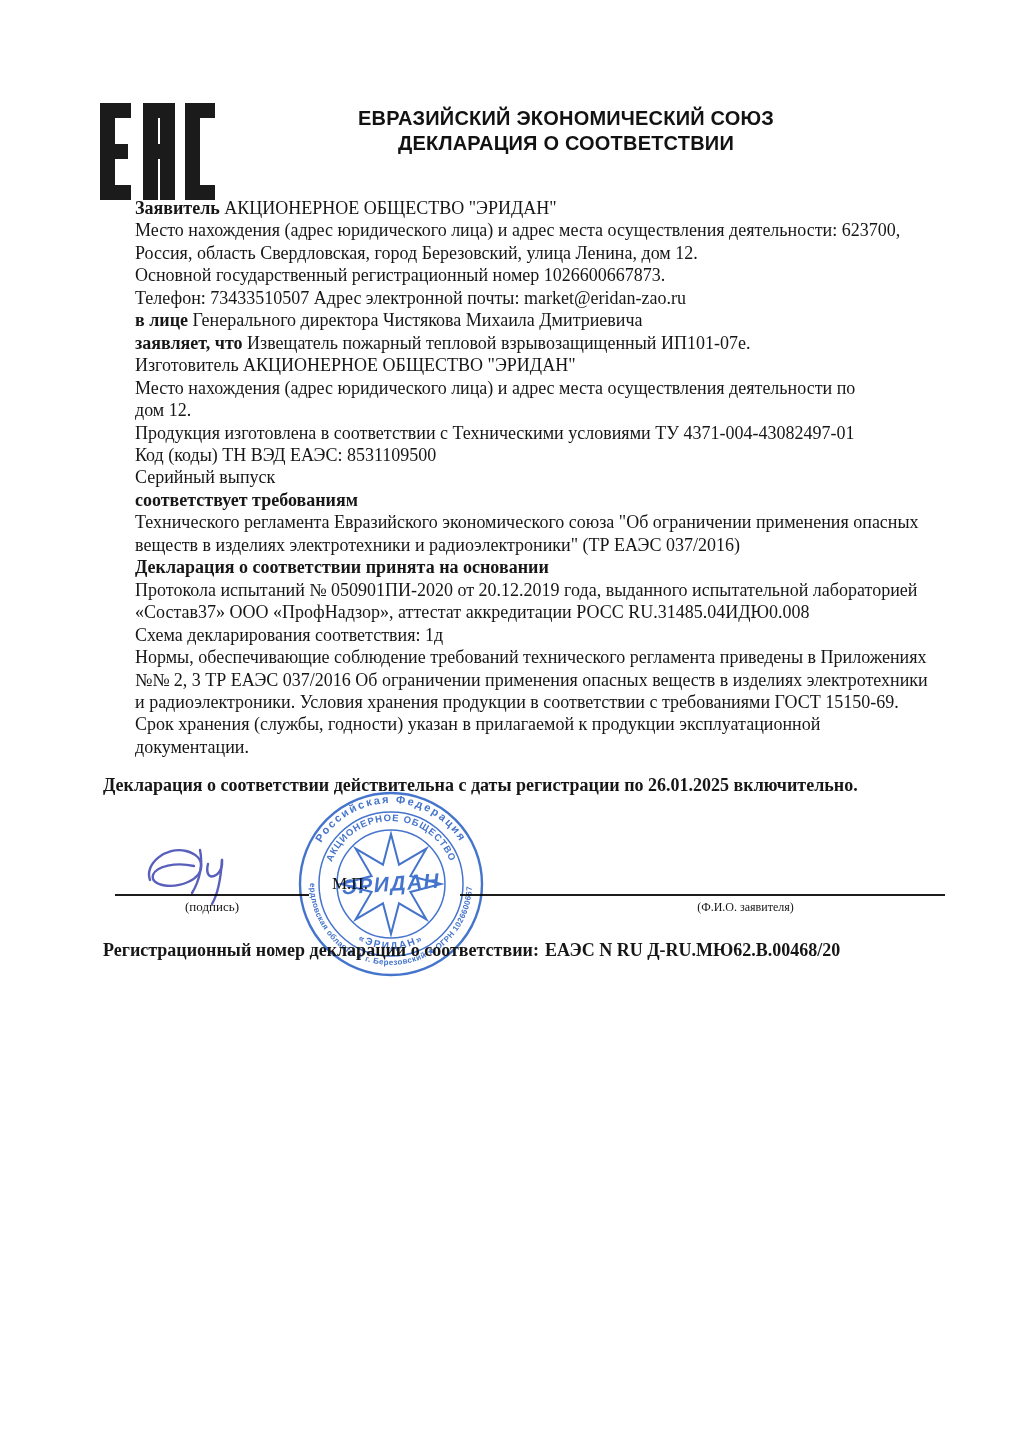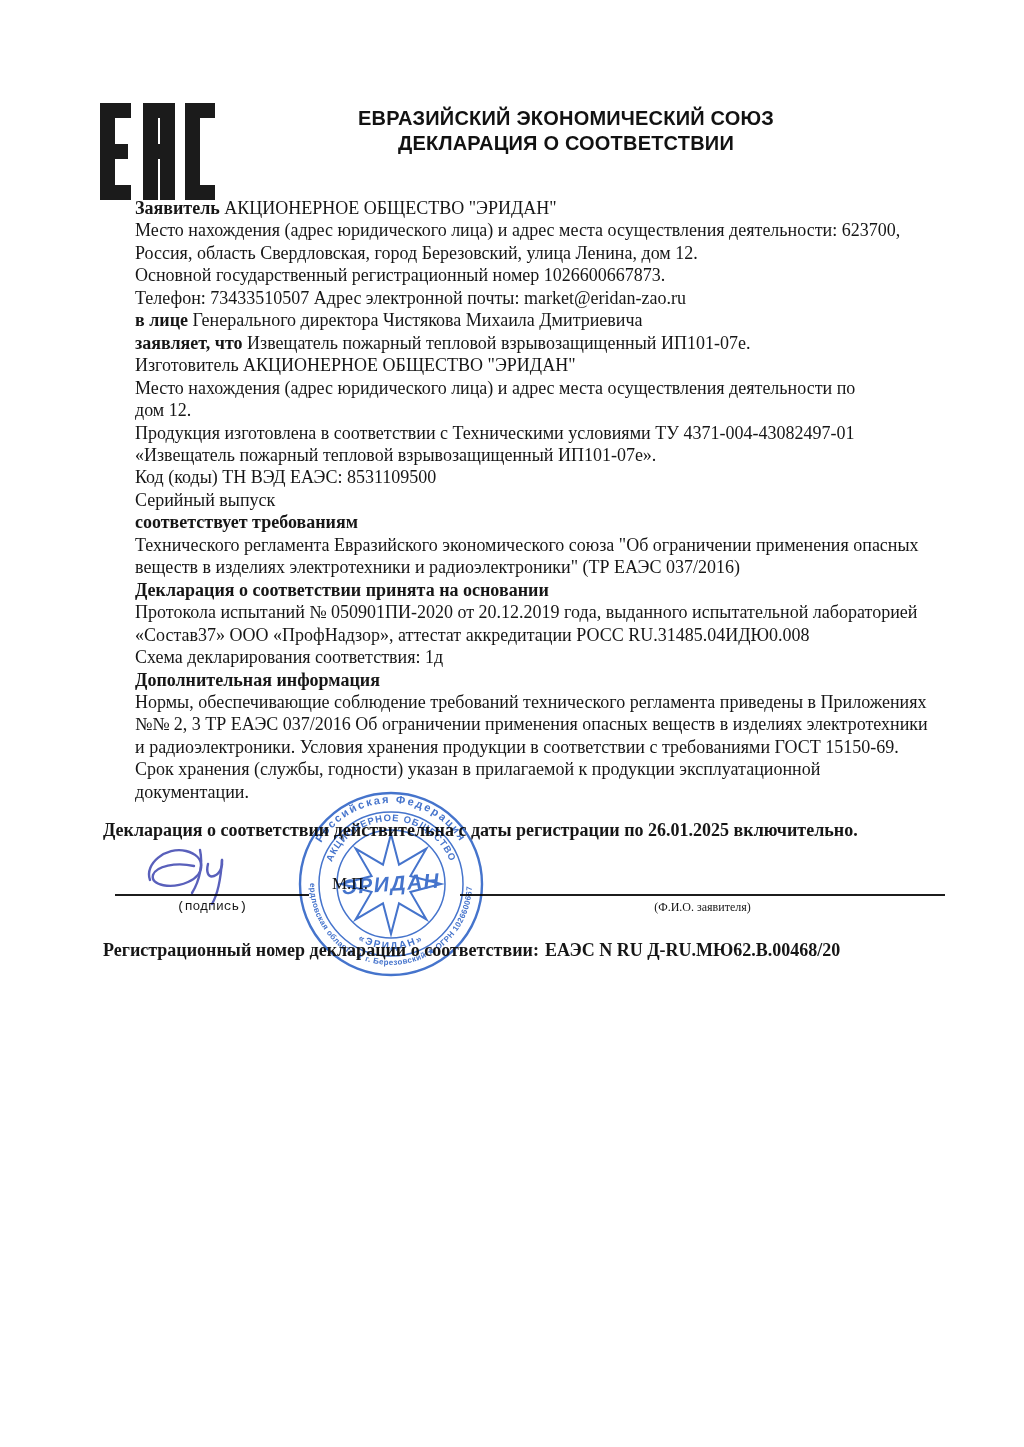--- a/index.html
+++ b/index.html
@@ -17,23 +17,23 @@
   }
   
   #body-lines{position:absolute;left:103px;top:197px;width:840px;}
   .doc-line{font-size:18px;line-height:22.45px;white-space:nowrap;}
   .b{font-weight:bold;margin-left:32px;}
   #validity{margin-top:16px;font-weight:bold;font-size:18px;line-height:22.45px;white-space:nowrap;}
   
   .sig-line{position:absolute;height:0;border-top:2px solid #1c1c1c;}
   #podpis-line{left:115px;top:894px;width:194px;}
   #fio-line{left:460px;top:894px;width:485px;}
-  #podpis-label{position:absolute;left:115px;top:899px;width:194px;text-align:center;font-size:13px;font-family:Liberation Mono, monospace;}
+  #podpis-label{position:absolute;left:115px;top:899px;width:194px;text-align:center;font-size:13px;}
   #fio-name{position:absolute;left:460px;top:866px;width:485px;text-align:center;font-size:17px;}
-  #fio-label{position:absolute;left:460px;top:900px;width:485px;text-align:center;font-size:12px;}
+  #fio-label{position:absolute;left:460px;top:900px;width:485px;text-align:center;font-size:12px;padding-left:43px;}
   #mp-label{position:absolute;left:332px;top:874px;font-size:17px;}
   
   #stamp{position:absolute;left:296px;top:789px;mix-blend-mode:multiply;opacity:0.95;}
   #signature-ink{position:absolute;left:140px;top:838px;mix-blend-mode:multiply;opacity:0.95;}
   
   #footer{position:absolute;left:103px;top:939px;font-weight:bold;font-size:18px;}
   .footer-line{white-space:nowrap;line-height:22px;}
   #reg-date-line{margin-top:14px;}
   .val-gap{margin-left:6px;}
   .val-gap-wide{margin-left:11px;}
@@ -73,31 +73,29 @@
       <div class="doc-line"><span class="b"></span><span>Место нахождения (адрес юридического лица) и адрес места осуществления деятельности: 623700,</span></div>
       <div class="doc-line"><span class="b"></span><span>Россия, область Свердловская, город Березовский, улица Ленина, дом 12.</span></div>
       <div class="doc-line"><span class="b"></span><span>Основной государственный регистрационный номер 1026600667873.</span></div>
       <div class="doc-line"><span class="b"></span><span>Телефон: 73433510507 Адрес электронной почты: market@eridan-zao.ru</span></div>
       <div class="doc-line"><span class="b">в лице</span><span> Генерального директора Чистякова Михаила Дмитриевича</span></div>
       <div class="doc-line"><span class="b">заявляет, что</span><span> Извещатель пожарный тепловой взрывозащищенный ИП101-07е.</span></div>
       <div class="doc-line"><span class="b"></span><span>Изготовитель АКЦИОНЕРНОЕ ОБЩЕСТВО "ЭРИДАН"</span></div>
       <div class="doc-line"><span class="b"></span><span>Место нахождения (адрес юридического лица) и адрес места осуществления деятельности по</span></div>
       <div class="doc-line"><span class="b"></span><span>дом 12.</span></div>
       <div class="doc-line"><span class="b"></span><span>Продукция изготовлена в соответствии с Техническими условиями ТУ 4371-004-43082497-01</span></div>
-      <div class="doc-line"><span class="b"></span><span>«Извещатель пожарный тепловой взрывозащищенный ИП101-07е».</span></div>
       <div class="doc-line"><span class="b"></span><span>Код (коды) ТН ВЭД ЕАЭС: 8531109500</span></div>
       <div class="doc-line"><span class="b"></span><span>Серийный выпуск</span></div>
       <div class="doc-line"><span class="b">соответствует требованиям</span><span></span></div>
       <div class="doc-line"><span class="b"></span><span>Технического регламента Евразийского экономического союза "Об ограничении применения опасных</span></div>
       <div class="doc-line"><span class="b"></span><span>веществ в изделиях электротехники  и радиоэлектроники" (ТР ЕАЭС 037/2016)</span></div>
       <div class="doc-line"><span class="b">Декларация о соответствии принята на основании</span><span></span></div>
       <div class="doc-line"><span class="b"></span><span>Протокола испытаний № 050901ПИ-2020 от 20.12.2019 года, выданного испытательной лабораторией</span></div>
       <div class="doc-line"><span class="b"></span><span>«Состав37» ООО «ПрофНадзор», аттестат аккредитации РОСС RU.31485.04ИДЮ0.008</span></div>
       <div class="doc-line"><span class="b"></span><span>Схема декларирования соответствия: 1д</span></div>
-      <div class="doc-line"><span class="b">Дополнительная информация</span><span></span></div>
       <div class="doc-line"><span class="b"></span><span>Нормы, обеспечивающие соблюдение требований технического регламента приведены в Приложениях</span></div>
       <div class="doc-line"><span class="b"></span><span>№№ 2, 3 ТР ЕАЭС 037/2016 Об ограничении применения опасных веществ в изделиях электротехники</span></div>
       <div class="doc-line"><span class="b"></span><span>и радиоэлектроники.  Условия хранения продукции в соответствии с требованиями ГОСТ 15150-69.</span></div>
       <div class="doc-line"><span class="b"></span><span>Срок хранения (службы, годности) указан в прилагаемой к продукции эксплуатационной</span></div>
       <div class="doc-line"><span class="b"></span><span>документации.</span></div>
       <div id="validity">Декларация о соответствии действительна с даты регистрации по 26.01.2025 включительно.</div>
   </div>
 
   <div id="podpis-line" class="sig-line"></div>
   <div id="fio-line" class="sig-line"></div>

